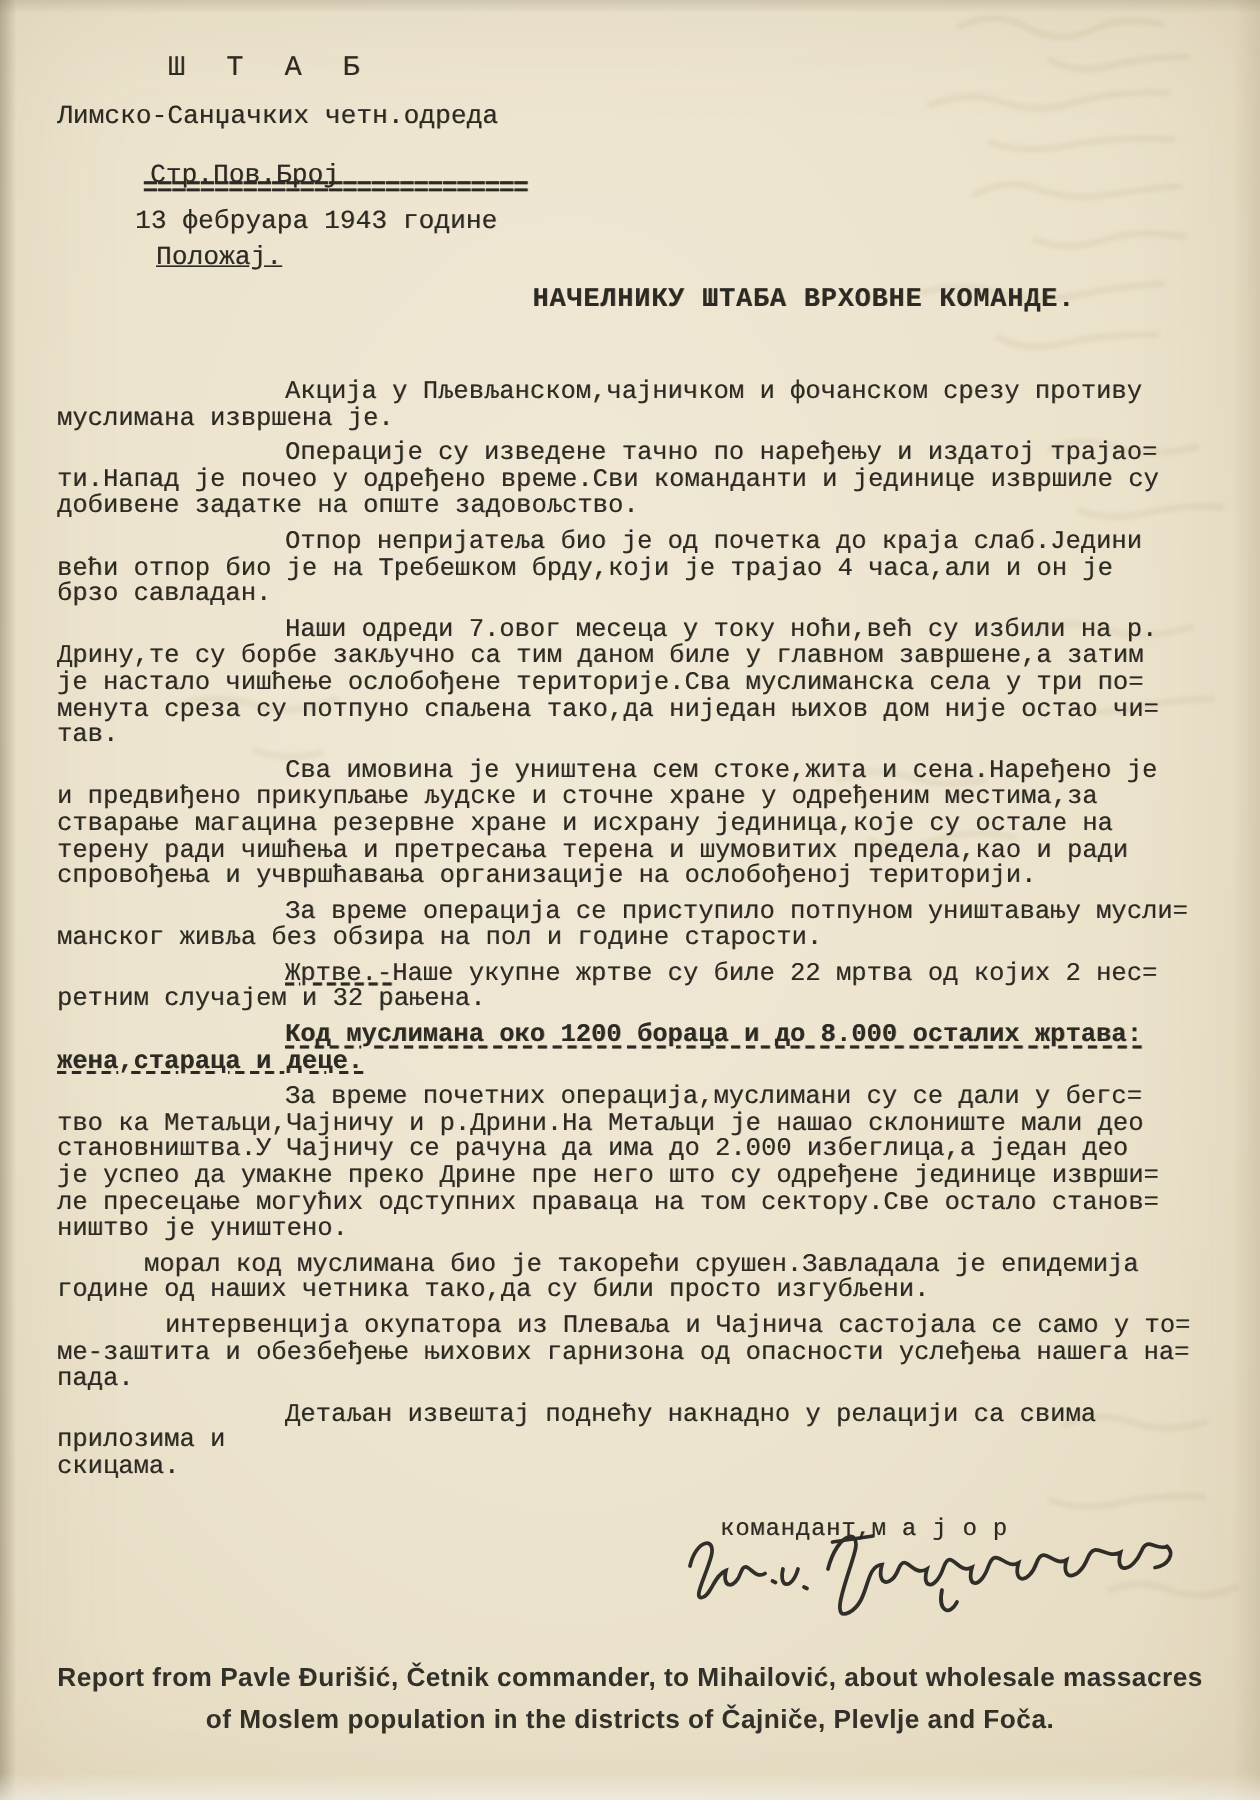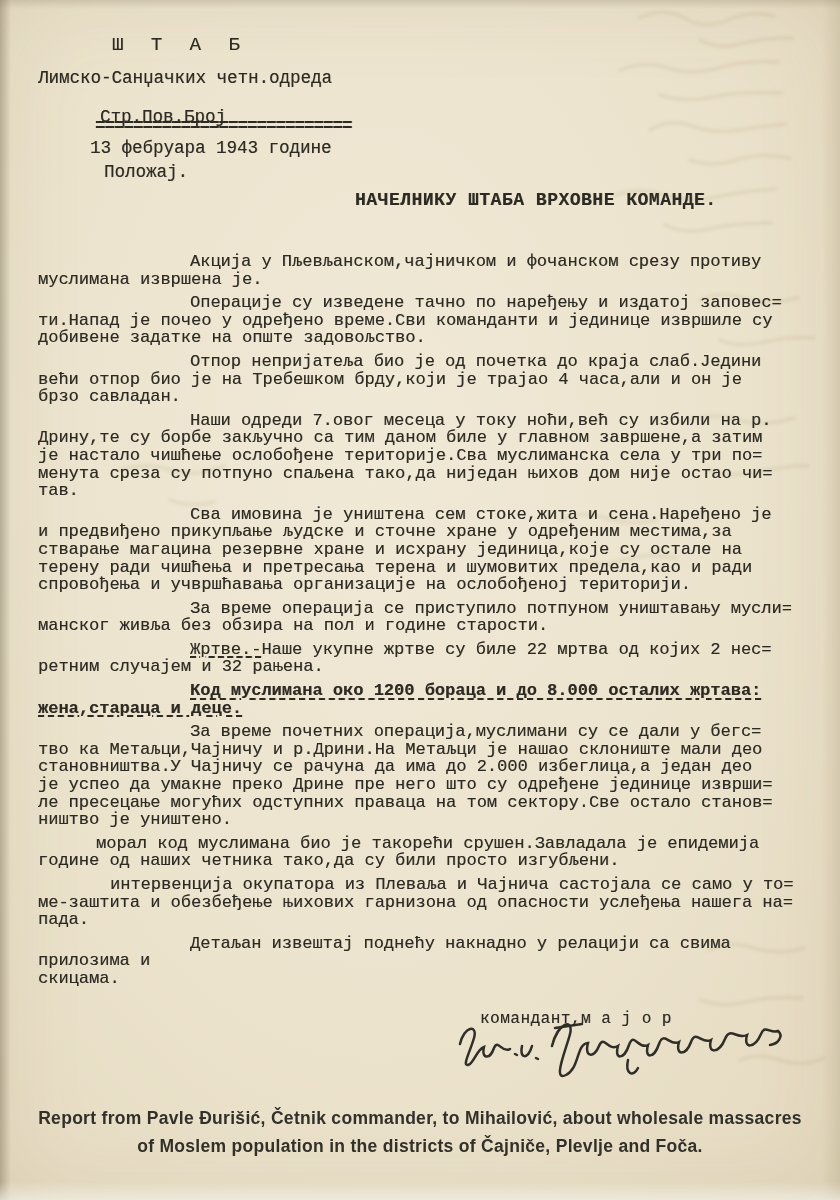--- a/index.html
+++ b/index.html
@@ -25,21 +25,21 @@
 
   .typed{text-shadow:.4px 0 0 rgba(44,42,35,.45);}
 
   
   .letterhead{position:absolute;top:33px;left:38px;font-size:17.5px;line-height:24px;}
   .lh-title{font-size:19px;letter-spacing:8px;margin:0 0 9px 74px;}
   .lh-name{margin:0 0 16px 0;}
   .lh-ref{margin:0 0 0 62px;line-height:22px;}
   .lh-underline{margin:-14px 0 0 57px;line-height:24px;letter-spacing:-1px;font-weight:bold;}
   .lh-date{margin:-2px 0 0 52px;}
-  .lh-place{margin:0 0 0 66px;}
+  .lh-place{margin:0 0 0 66px;text-decoration:underline;}
 
   .addressee{position:absolute;top:190px;left:355px;font-size:18px;font-weight:bold;letter-spacing:.5px;}
 
   
   .doc-body{position:absolute;top:253px;left:38px;width:774px;font-size:17px;line-height:17.6px;}
   .doc-body p{margin:6px 0 0 0;text-indent:152px;white-space:pre-line;}
   .doc-body p:first-child{margin-top:0;}
   .doc-body p.indent-a{text-indent:58px;}
   .doc-body p.indent-b{text-indent:72px;}
   .strong{font-weight:bold;}
@@ -82,21 +82,21 @@
     <div class="lh-underline">===========================</div>
     <div class="lh-date">13 фебруара 1943 године</div>
     <div class="lh-place">Положај.</div>
   </header>
 
   <div class="addressee typed">НАЧЕЛНИКУ ШТАБА ВРХОВНЕ КОМАНДЕ.</div>
 
   <main class="doc-body typed">
     <p>Акција у Пљевљанском,чајничком и фочанском срезу противу
 муслимана извршена је.</p>
-    <p>Операције су изведене тачно по наређењу и издатој заповес=
+    <p>Операције су изведене тачно по наређењу и издатој трајао=
 ти.Напад је почео у одређено време.Сви команданти и јединице извршиле су
 добивене задатке на опште задовољство.</p>
     <p>Отпор непријатеља био је од почетка до краја слаб.Једини
 већи отпор био је на Требешком брду,који је трајао 4 часа,али и он је
 брзо савладан.</p>
     <p>Наши одреди 7.овог месеца у току ноћи,већ су избили на р.
 Дрину,те су борбе закључно са тим даном биле у главном завршене,а затим
 је настало чишћење ослобођене територије.Сва муслиманска села у три по=
 менута среза су потпуно спаљена тако,да ниједан њихов дом није остао чи=
 тав.</p>

